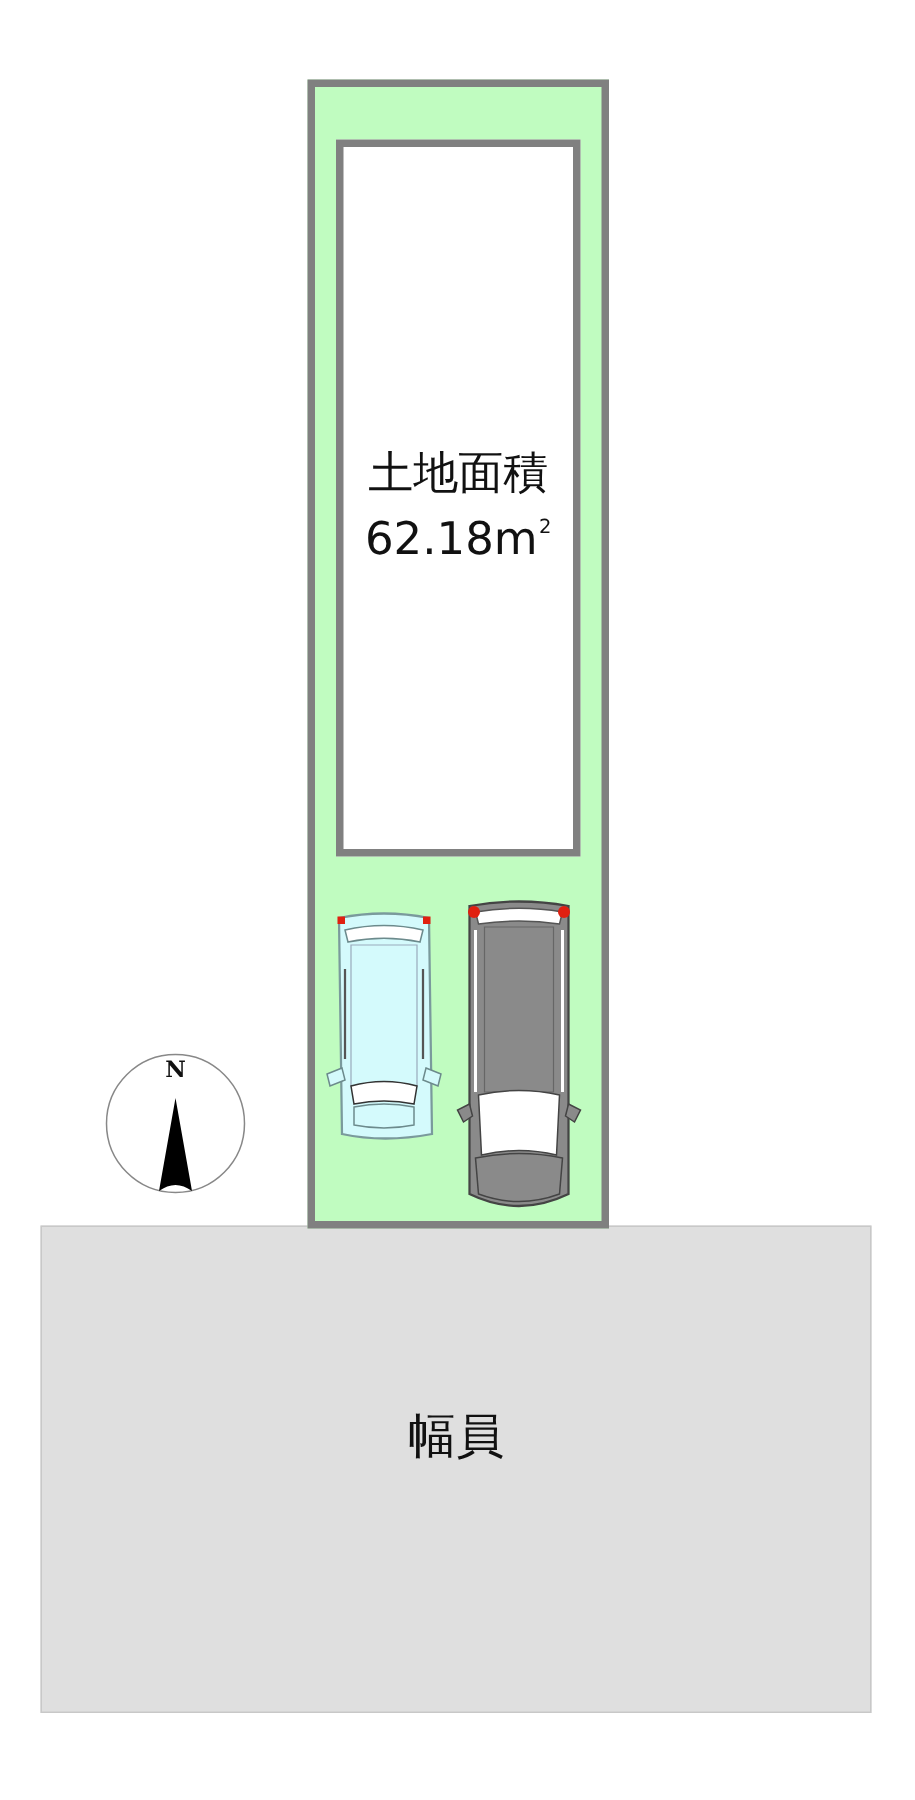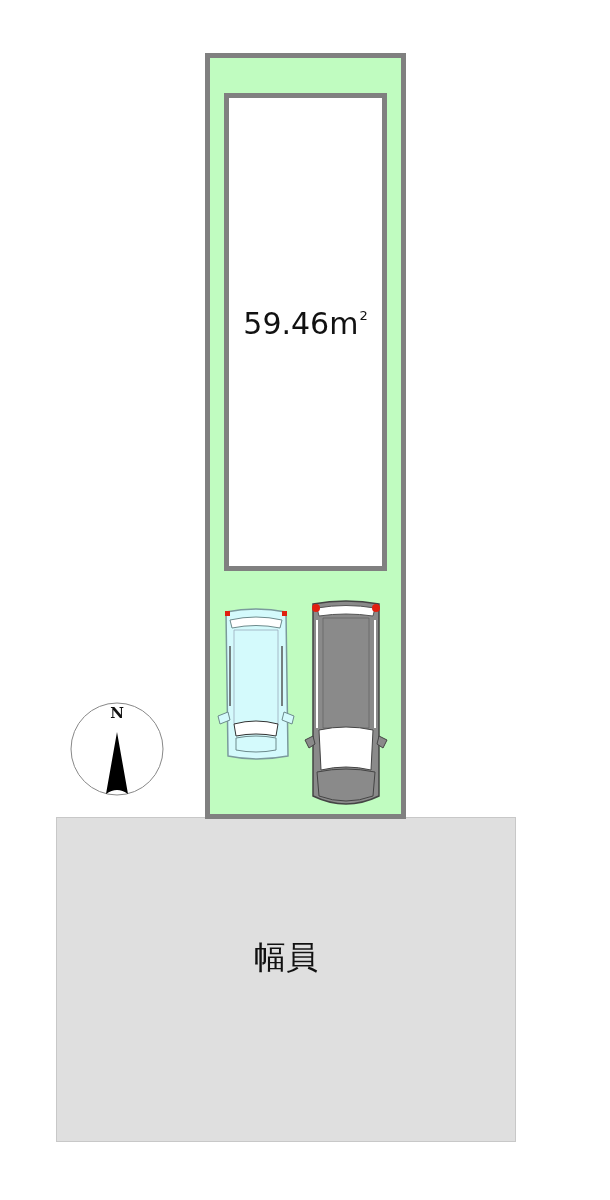--- a/index.html
+++ b/index.html
@@ -1,17 +1,17 @@
 <!DOCTYPE html>
 <html><head>
 <meta charset="utf-8">
 <style>
   html,body{margin:0;padding:0;background:#ffffff;}
   body{width:610px;height:1200px;position:relative;overflow:hidden;font-family:"DejaVu Sans","Liberation Sans",sans-serif;}
-  .road{position:absolute;left:27px;top:817px;width:460px;height:325px;background:#dfdfdf;border:1px solid #c8c8c8;box-sizing:border-box;margin-left:29px;}
+  .road{position:absolute;left:27px;top:817px;width:554px;height:325px;background:#dfdfdf;border:1px solid #c8c8c8;box-sizing:border-box;}
   .road-label{position:absolute;left:0;right:0;top:120px;text-align:center;color:#111;font-size:32px;line-height:38px;}
   .lot{position:absolute;left:205px;top:53px;width:201px;height:766px;background:#c0fcc0;border:5px solid #808080;box-sizing:border-box;}
   .building{position:absolute;left:224px;top:93px;width:163px;height:478px;background:#ffffff;border:5px solid #808080;box-sizing:border-box;}
   .area-label{position:absolute;left:0;right:0;top:200px;text-align:center;color:#111;font-size:30px;line-height:36px;}
   .sup{font-size:13px;vertical-align:14px;margin-left:1px;}
   .car{position:absolute;}
   .compass{position:absolute;left:70px;top:702px;width:94px;height:94px;}
   .compass-n{position:absolute;left:0;right:0;top:2px;text-align:center;font-family:"DejaVu Serif","Liberation Serif",serif;font-weight:bold;font-size:15px;color:#111;}
 </style>
 </head>
@@ -20,21 +20,22 @@
 <div class="road">
   <div class="road-label">
     <div>幅員</div>
   </div>
 </div>
 
 <div class="lot"></div>
 
 <div class="building">
   <div class="area-label">
-    <div><span>59.46m</span><span class="sup">2</span></div>
+    <div>土地面積</div>
+    <div><span>62.18m</span><span class="sup">2</span></div>
   </div>
 </div>
 
 <svg class="car" style="left:216px;top:606px;" width="80" height="156" viewBox="0 0 80 156">
   <path d="M10 6 Q40 0 70 6 L72 150 Q40 156 12 150 Z" fill="#d4fafc" stroke="#7a9a9c" stroke-width="1.5"></path>
   <path d="M14 14 Q40 8 66 14 L64 22 Q40 17 16 22 Z" fill="#ffffff" stroke="#6c8a8c" stroke-width="1"></path>
   <path d="M18 24 L62 24 L62 118 L18 118 Z" fill="#d4fafc" stroke="#9ab" stroke-width="0.8"></path>
   <path d="M18 118 Q40 112 62 118 L60 130 Q40 126 20 130 Z" fill="#ffffff" stroke="#333" stroke-width="1"></path>
   <path d="M20 132 Q40 128 60 132 L60 144 Q40 148 20 144 Z" fill="#d4fafc" stroke="#6c8a8c" stroke-width="1"></path>
   <path d="M12 106 L2 110 L4 118 L14 114 Z" fill="#d4fafc" stroke="#6c8a8c" stroke-width="1"></path>

